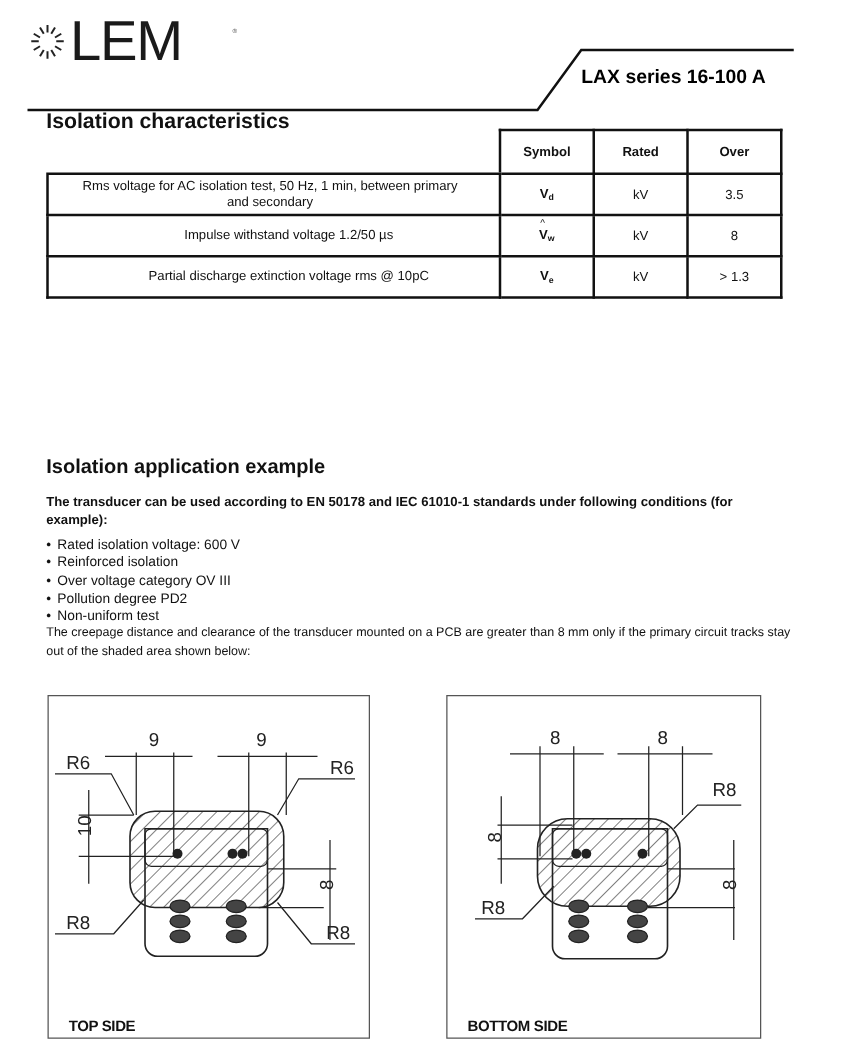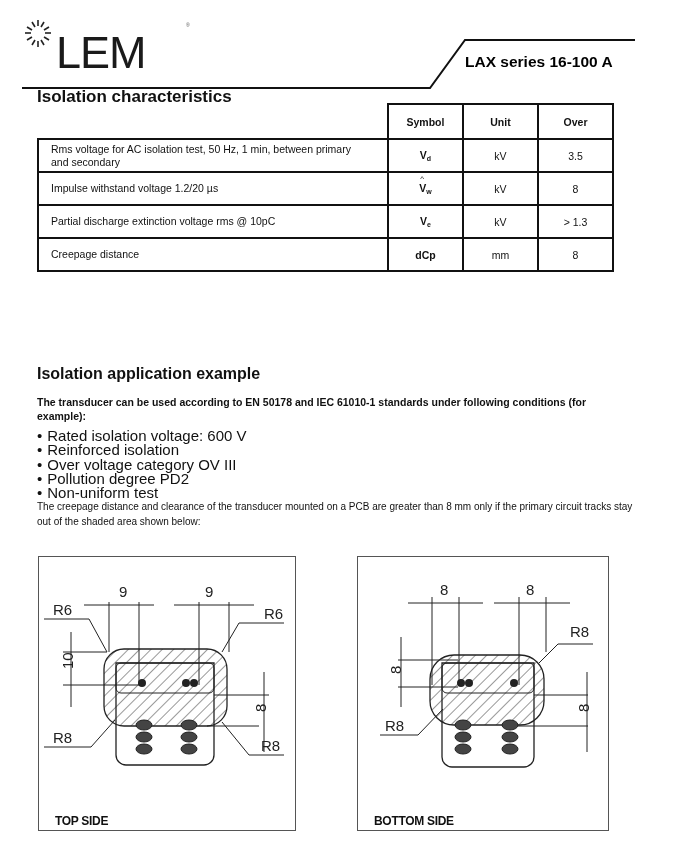--- a/index.html
+++ b/index.html
@@ -1,35 +1,35 @@
 <!DOCTYPE html>
 <html><head>
 <meta charset="utf-8">
 <style>
   html,body{margin:0;padding:0;background:#fff;}
   body{width:689px;height:841px;position:relative;overflow:hidden;font-family:"Liberation Sans",sans-serif;color:#111;}
   #hdr-svg{position:absolute;left:0;top:0;}
-  .logo-text{position:absolute;left:56px;top:30px;font-size:45px;font-weight:400;letter-spacing:-1px;line-height:45px;color:#1a1a1a;font-family:"Liberation Sans",sans-serif;}
+  .logo-text{position:absolute;left:56px;top:10px;font-size:45px;font-weight:400;letter-spacing:-1px;line-height:45px;color:#1a1a1a;font-family:"Liberation Sans",sans-serif;}
   .reg{position:absolute;left:186px;top:22px;font-size:5px;color:#555;}
   .series{position:absolute;left:465px;top:53px;font-size:15.5px;font-weight:700;color:#000000;}
   .h1{position:absolute;left:37px;top:87px;font-size:17px;font-weight:700;}
   table.iso{position:absolute;left:37px;top:103px;border-collapse:collapse;font-size:10.5px;}
   table.iso td{border:2px solid #111;height:31px;padding:0;}
-  table.iso td.desc{width:306px;padding-left:12px;text-align:left;line-height:13px;}
+  table.iso td.desc{width:306px;padding-left:24px;text-align:center;line-height:13px;}
   table.iso td.sym{width:73px;text-align:center;font-weight:700;}
   table.iso td.unit{width:73px;text-align:center;}
   table.iso td.val{width:73px;text-align:center;}
   table.iso tr.head td{height:33px;font-weight:700;}
   table.iso tr.head td.blank{border:none;border-bottom:2px solid #111;}
   table.iso sub{font-size:7px;vertical-align:-2px;}
   .hat{position:relative;display:inline-block;}
   .hat:before{content:"^";position:absolute;top:-8px;left:1px;font-size:8px;font-weight:400;}
   .h2{position:absolute;left:37px;top:365px;font-size:16px;font-weight:700;}
   .lead{position:absolute;left:37px;top:396px;width:580px;font-size:10.5px;font-weight:700;line-height:13.5px;}
-  ul.conds{position:absolute;left:37px;top:429px;margin:0;padding:0;list-style:none;font-size:15px;line-height:14.3px;}
+  ul.conds{position:absolute;left:37px;top:429px;margin:0;padding:0;list-style:none;font-size:11px;line-height:14.3px;}
   ul.conds li:before{content:"\2022";margin-right:5px;}
   .para{position:absolute;left:37px;top:499px;width:600px;font-size:10px;line-height:15px;}
   .fig{position:absolute;border:1.5px solid #555;background:#fff;}
   .fig svg{position:absolute;left:0;top:0;}
   .fig-label{position:absolute;font-size:12px;font-weight:700;letter-spacing:-0.3px;text-align:center;}
   .dim{font-family:"Liberation Sans",sans-serif;font-size:15px;fill:#222;}
 </style>
 </head>
 <body>
 
@@ -54,46 +54,40 @@
 <div class="reg">®</div>
 <div class="series">LAX series 16-100 A</div>
 
 <div class="h1">Isolation  characteristics</div>
 
 <table class="iso">
   <tbody>
       <tr class="head">
     <td class="desc blank"></td>
     <td class="sym">Symbol</td>
-    <td class="unit" style="font-weight:700">Unit</td>
+    <td class="unit" style="font-weight:700">Rated</td>
     <td class="val" style="font-weight:700">Over</td>
   </tr>
   <tr>
     <td class="desc" style="padding-right:30px">Rms voltage for AC isolation test, 50 Hz, 1 min, between primary and secondary</td>
     <td class="sym"><span>V</span><sub>d</sub></td>
     <td class="unit">kV</td>
     <td class="val">3.5</td>
   </tr>
   <tr>
-    <td class="desc">Impulse withstand voltage 1.2/20 µs</td>
+    <td class="desc">Impulse withstand voltage 1.2/50 µs</td>
     <td class="sym"><span class="hat">V</span><sub>w</sub></td>
     <td class="unit">kV</td>
     <td class="val">8</td>
   </tr>
   <tr>
     <td class="desc">Partial discharge extinction voltage rms @ 10pC</td>
     <td class="sym"><span>V</span><sub>e</sub></td>
     <td class="unit">kV</td>
     <td class="val">&gt; 1.3</td>
-  </tr>
-  <tr>
-    <td class="desc">Creepage distance</td>
-    <td class="sym">dCp</td>
-    <td class="unit">mm</td>
-    <td class="val">8</td>
   </tr>
 </tbody>
   </table>
 
 <div class="h2">Isolation application example</div>
 <div class="lead">The transducer can be used according to EN 50178 and IEC 61010-1 standards under following conditions (for example):</div>
 <ul class="conds">
   <li>Rated isolation voltage: 600 V</li>
   <li>Reinforced  isolation</li>
   <li>Over voltage category OV III</li>

